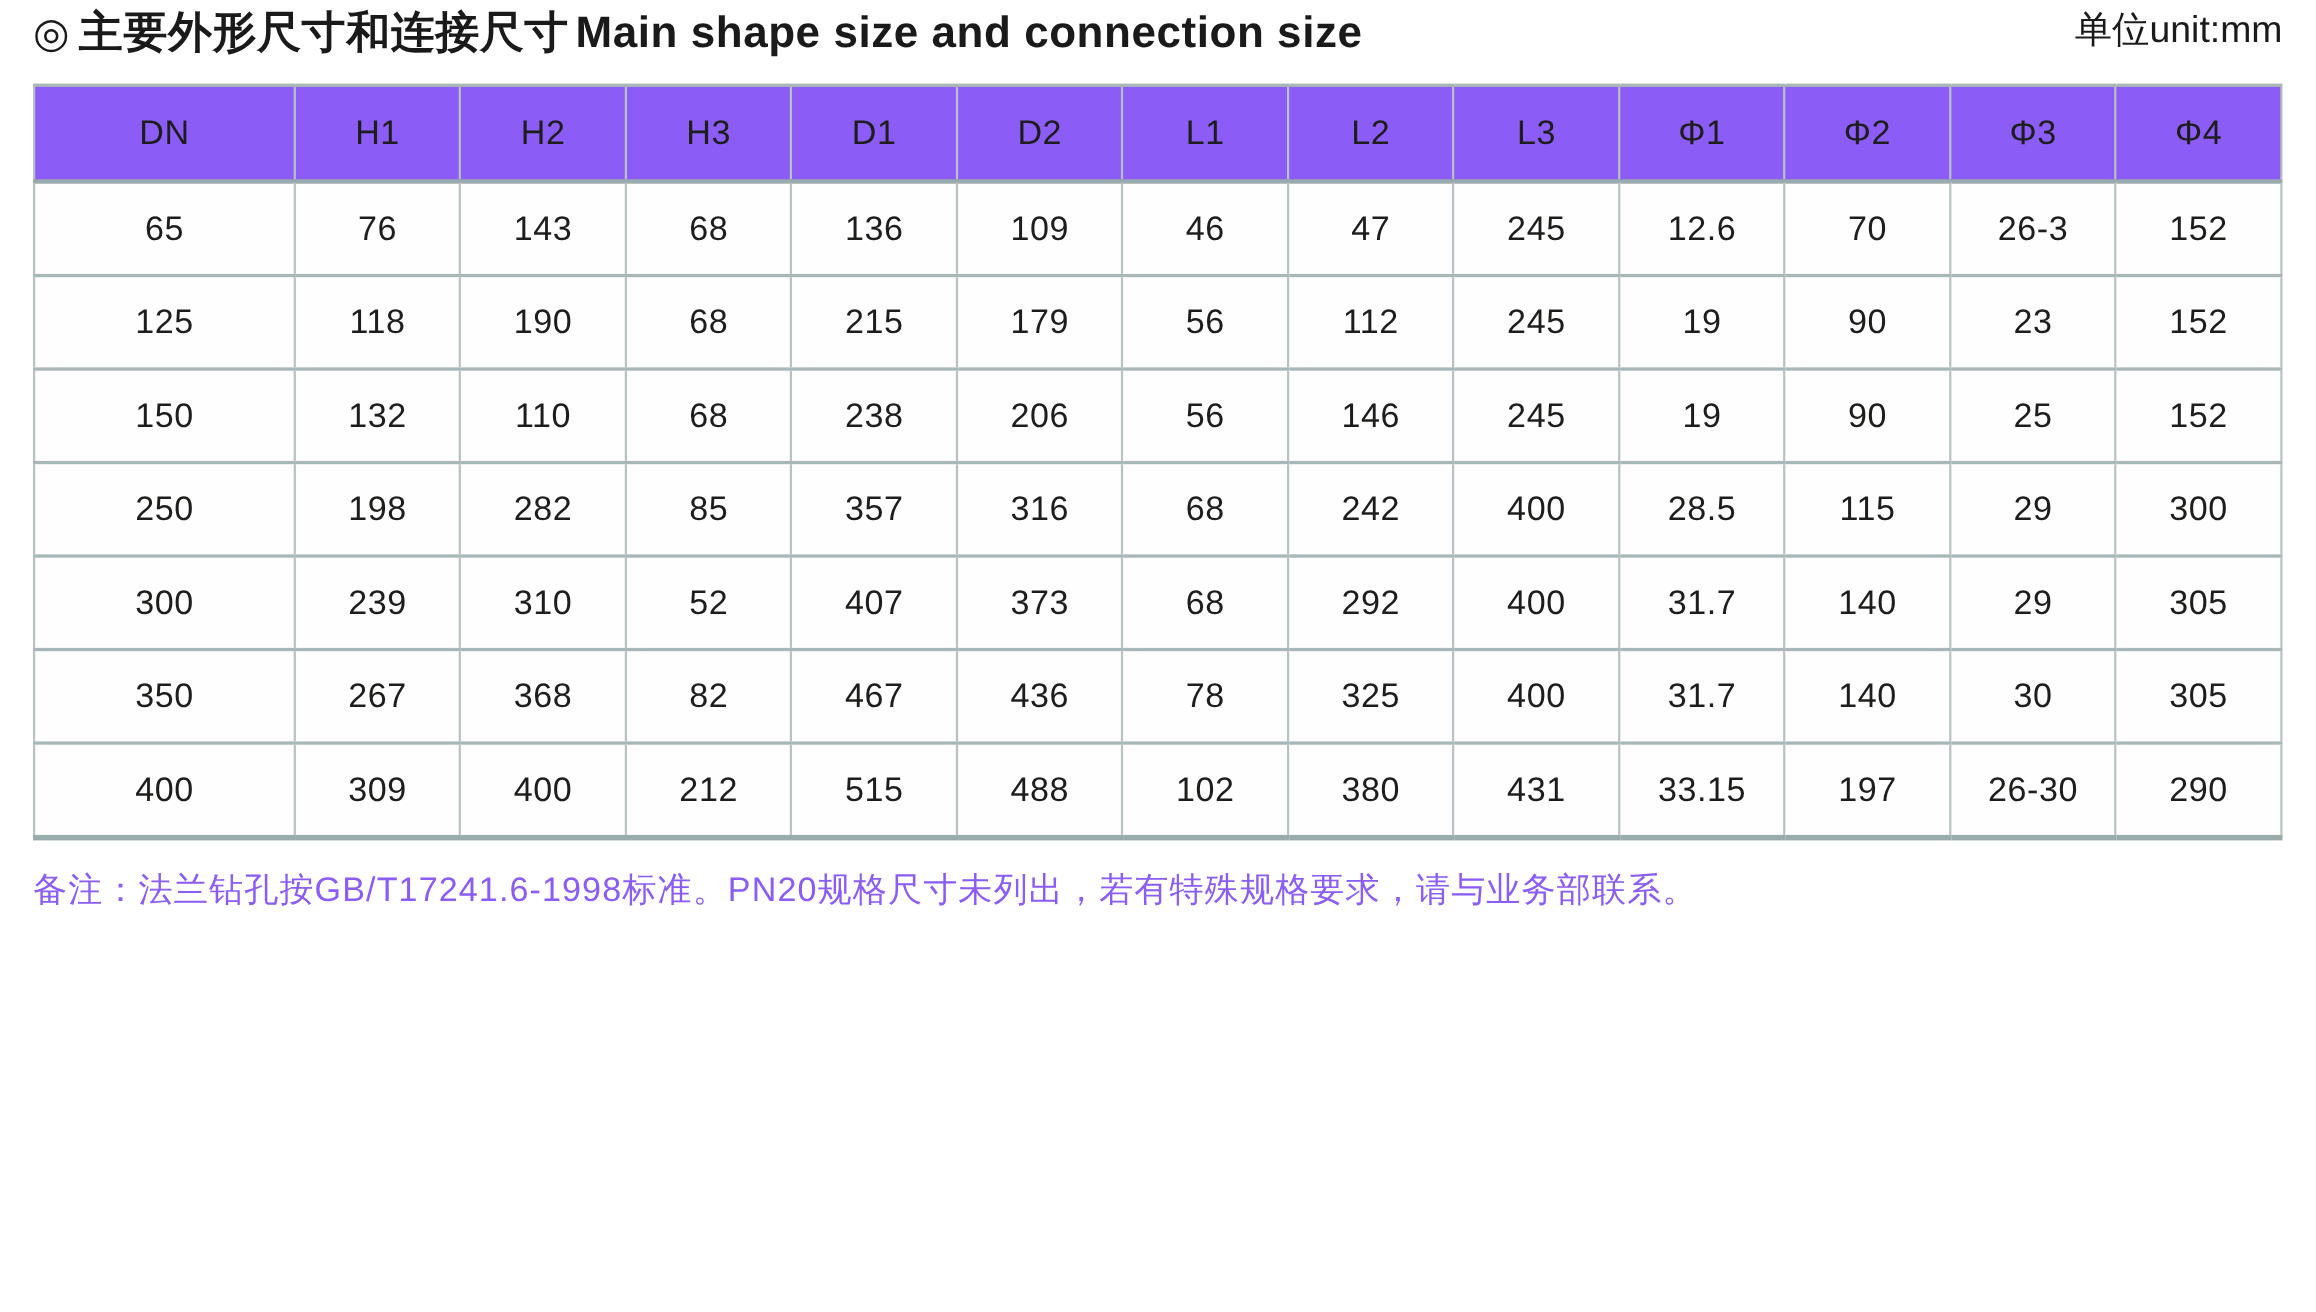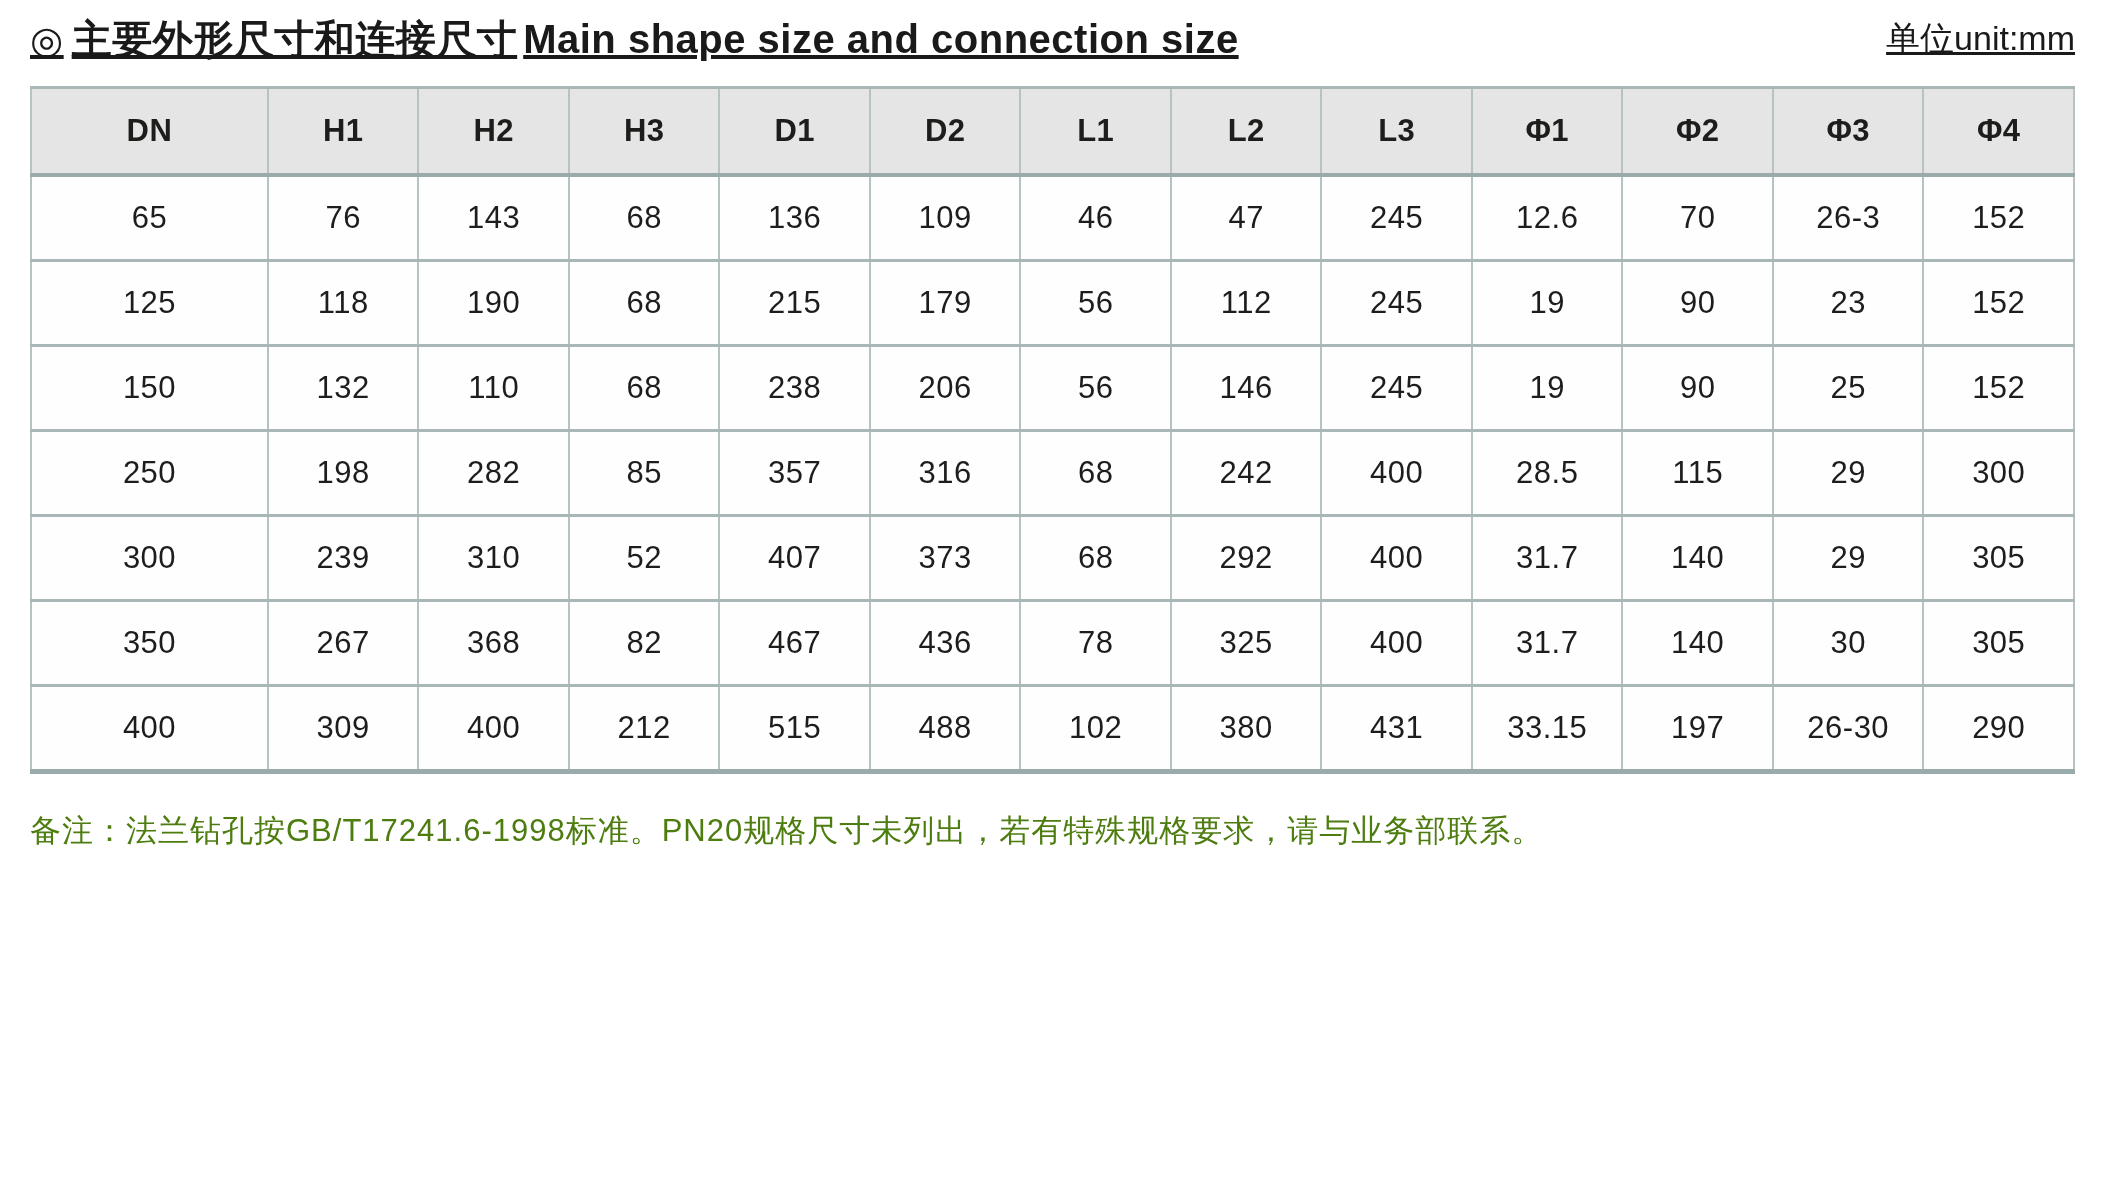--- a/index.html
+++ b/index.html
@@ -13,24 +13,23 @@
     width: 2105px;
     height: 1193px;
     box-sizing: border-box;
     padding: 10px 30px 0 30px;
     background: #ffffff;
     overflow: hidden;
   }
   .header-row {
     display: flex;
     justify-content: space-between;
-    align-items: center;
+    align-items: flex-start;
     height: 58px;
-    margin-bottom: 18px;
-    text-decoration: underline;
+    margin-bottom: 8px;
   }
   .title {
     font-size: 40px;
     font-weight: 700;
     letter-spacing: 0.5px;
     white-space: nowrap;
     line-height: 1;
   }
   .title .bullseye {
     font-size: 38px;
@@ -59,41 +58,41 @@
     border-bottom: 3px solid #a9b7b7;
     text-align: center;
     vertical-align: middle;
     font-size: 31px;
     font-weight: 400;
     color: #1d1d1b;
     padding: 0;
     letter-spacing: 0.5px;
   }
   .dim-table th {
-    background: #e5e5e5;
+    background: #8b5cf6;
     height: 84px;
-    font-weight: 700;
+    font-weight: 400;
   }
   .dim-table td {
     background: #fdfefd;
     height: 82px;
   }
   .dim-table thead th {
     border-bottom: 4px solid #9aabab;
   }
   .dim-table tbody tr:last-child td {
     border-bottom: 5px solid #9aabab;
   }
   .dim-table col.col-dn { width: 11.6%; }
   .note {
-    margin-top: 36px;
+    margin-top: 24px;
     font-size: 31px;
     font-weight: 500;
     letter-spacing: 1px;
-    color: #4d7c0f;
+    color: #8b5cf6;
     white-space: nowrap;
   }
 </style>
 </head>
 <body>
 
 <div class="page">
 
   <div class="header-row">
     <div class="title">

